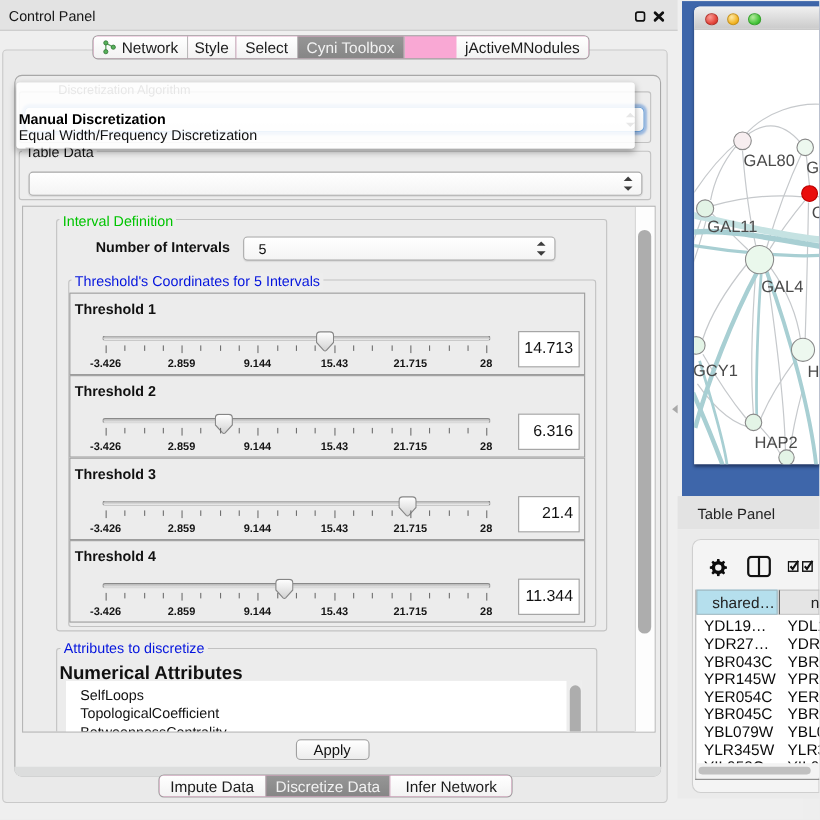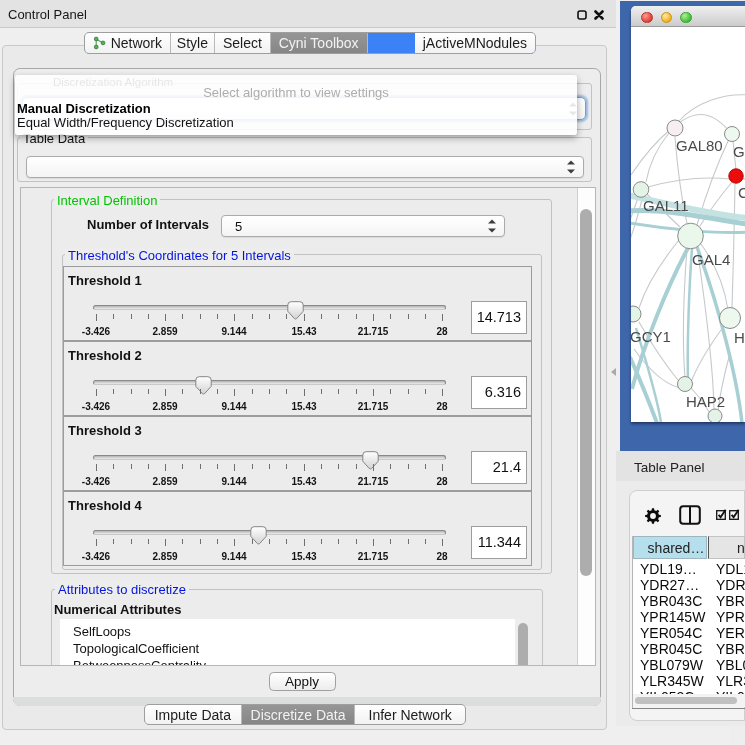--- a/index.html
+++ b/index.html
@@ -9,21 +9,21 @@
   .abs { position:absolute; }
 
   
   #titlebar { left:0; top:0; width:616px; height:28px; background:#e3e3e3; border-bottom:1px solid #c9c9c9; }
   #titlebar .t { position:absolute; left:8px; top:7px; font-size:13px; color:#161616; }
   #outerpanel { left:2px; top:45px; width:605px; height:685px; background:#eaeaea; border:1px solid #c9c9c9; border-radius:4px; }
   #cynipanel { left:13px; top:68px; width:588px; height:638px; background:#ededed; border:1px solid #a8a8a8; border-radius:7px; overflow:hidden; }
   #cynibottomband { left:13px; top:697px; width:588px; height:9px; background:#dcdddd; border-bottom-left-radius:7px; border-bottom-right-radius:7px; }
 
   
-  .seg { display:flex; background:#3b82f6; border:1px solid #9e9e9e; border-radius:5px; overflow:hidden; font-size:14px; color:#1c1c1c; }
+  .seg { display:flex; background:#f9a8d4; border:1px solid #9e9e9e; border-radius:5px; overflow:hidden; font-size:14px; color:#1c1c1c; }
   .seg .s { display:flex; align-items:center; justify-content:center; border-right:1px solid #b9b9b9; background:linear-gradient(#ffffff,#f2f2f2); white-space:nowrap; }
   .seg .s:last-child { border-right:none; }
   .seg .sel { background:linear-gradient(#969696,#868686); color:#f2f2f2; }
   #toptabs { left:84px; top:32px; width:452px; height:22px; }
   #bottabs { left:144px; top:704px; width:322px; height:21px; }
 
   
   .group { border:1px solid #c2c2c2; border-radius:3px; }
   .gtitle { position:absolute; background:#ededed; padding:0 3px; font-size:13px; color:#111; white-space:nowrap; }
   .green { color:#00c400; }
@@ -294,21 +294,21 @@
             <span style="left:170px">9.144</span>
             <span style="left:240px">15.43</span>
             <span style="left:309px">21.715</span>
             <span style="left:378px">28</span>
           </div>
         <div class="vbox">11.344</div>
       </div>
 
       <div class="abs group" style="left:30px;top:401px;width:492px;height:110px;"></div>
       <div class="abs gtitle blue" style="left:34px;top:394px;">Attributes to discretize</div>
-      <div class="abs" style="left:33px;top:414px;font-size:13px;font-weight:bold;color:#111;">Numerical Attributes</div>
+      <div class="abs" style="left:33px;top:414px;font-size:17px;font-weight:bold;color:#111;">Numerical Attributes</div>
       <div class="abs" style="left:39px;top:431px;width:469px;height:46px;background:#ffffff;">
         <div style="position:absolute;left:13px;top:5px;font-size:13px;color:#111;">SelfLoops</div>
         <div style="position:absolute;left:13px;top:22px;font-size:13px;color:#111;">TopologicalCoefficient</div>
         <div style="position:absolute;left:13px;top:39px;font-size:13px;color:#111;">BetweennessCentrality</div>
         <div style="position:absolute;left:455px;top:0;width:14px;height:46px;background:#ededed;"></div>
         <div class="sb-thumb" style="left:458px;top:4px;width:10px;height:55px;"></div>
       </div>
     </div>
 
     <div class="vsb-track" style="left:556px;top:0;width:20px;height:479px;"></div>
@@ -332,21 +332,20 @@
     <div class="s" style="width:135px;margin-left:47px;">jActiveMNodules</div>
   </div>
 
   <div id="bottabs" class="abs seg">
     <div class="s" style="width:97px;">Impute Data</div>
     <div class="s sel" style="width:114px;">Discretize Data</div>
     <div class="s" style="width:110px;">Infer Network</div>
   </div>
 
   <div id="popup" class="abs">
-    <div class="ph">Select algorithm to view settings</div>
     <div class="i1">Manual Discretization</div>
     <div class="i2">Equal Width/Frequency Discretization</div>
   </div>
 
   <div class="abs" style="left:611px;top:368px;width:0;height:0;border-top:4px solid transparent;border-bottom:4px solid transparent;border-right:5px solid #a9a9a9;"></div>
 
   <div id="bluewin" class="abs">
     <div id="macwin">
       <div id="mactb">
         <div class="light" style="left:10px;background:radial-gradient(circle at 35% 30%, #fb9d96, #e4443a 65%, #c03028);border:0.5px solid #b5332c;"></div>

